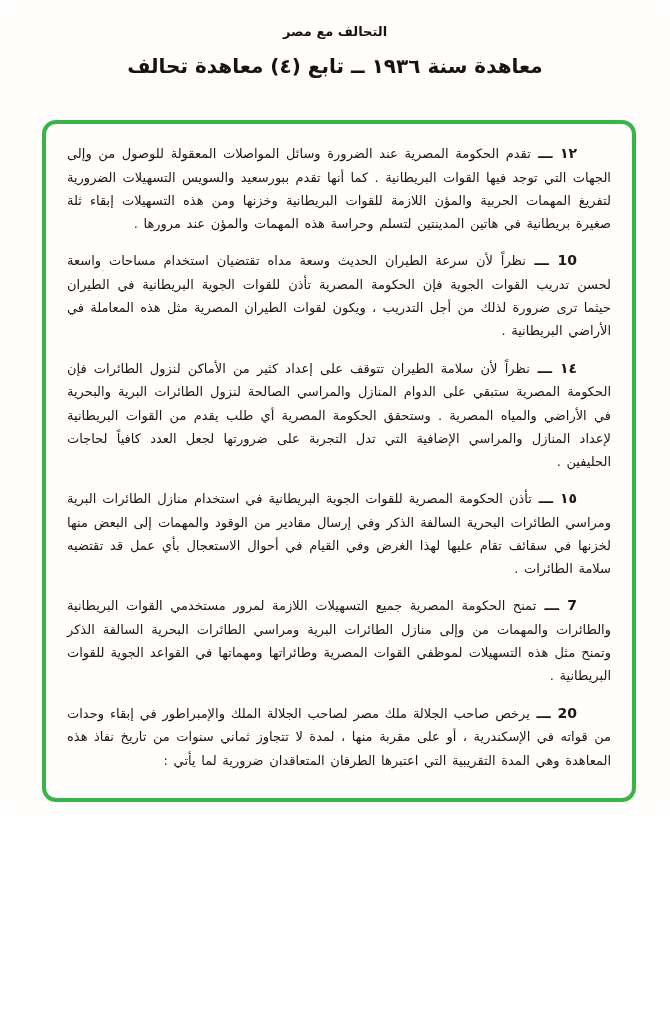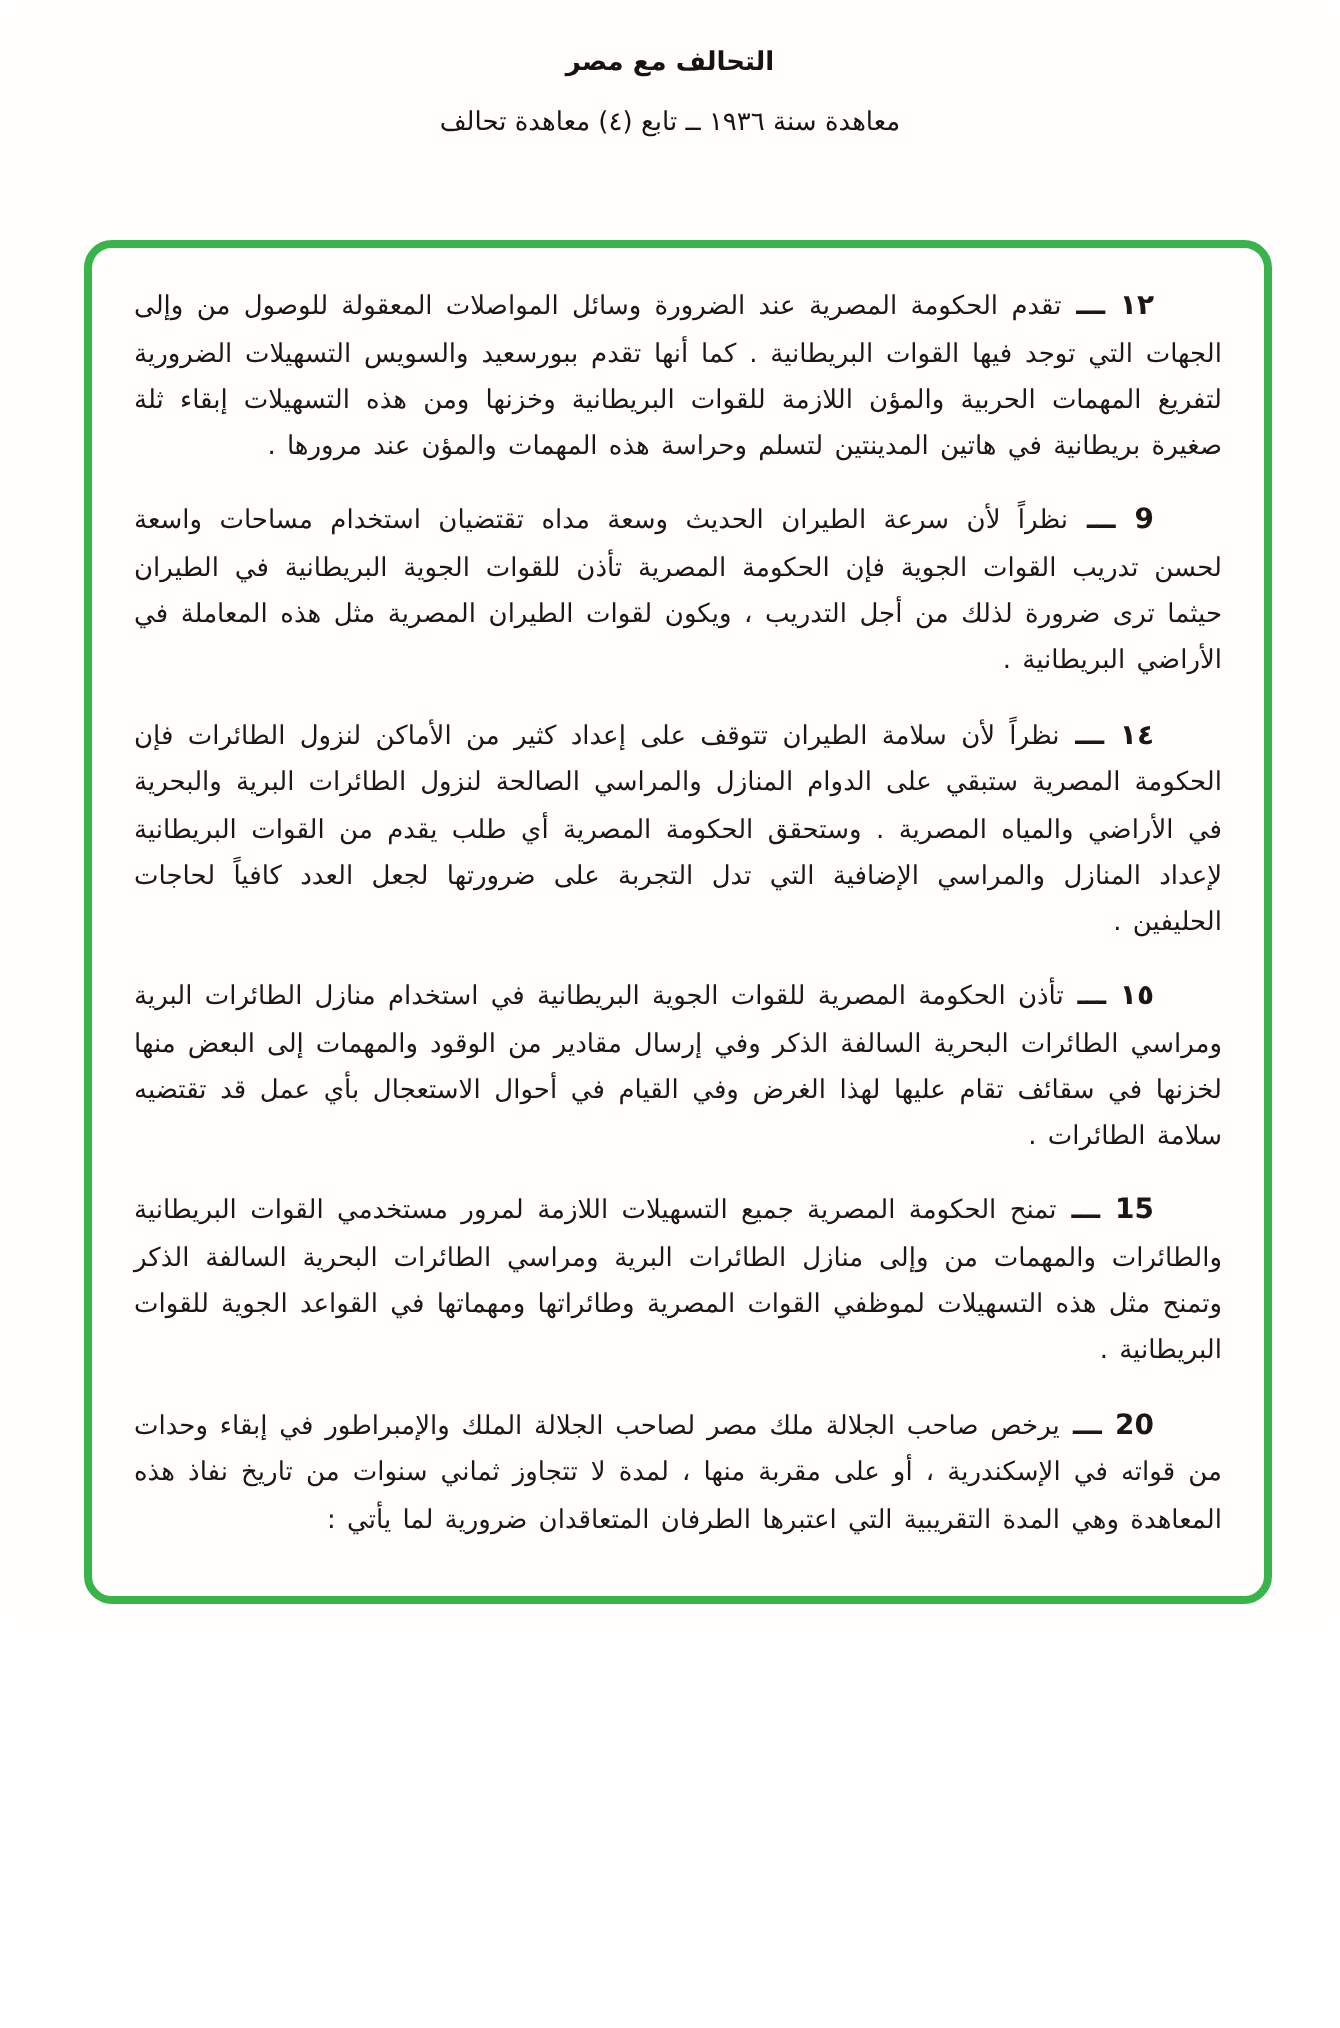--- a/index.html
+++ b/index.html
@@ -17,22 +17,22 @@
     border-radius: 10px;
   }
   .header { text-align: center; padding-top: 24px; }
   .title {
     font-size: 13px;
     font-weight: bold;
     letter-spacing: 0.5px;
     margin-bottom: 15px;
   }
   .subtitle {
-    font-size: 13px;
-    font-weight: normal;
+    font-size: 20px;
+    font-weight: bold;
     margin-bottom: 13px;
   }
   .source {
     font-size: 9.5px;
     font-weight: bold;
     color: #2b2620;
   }
   .frame {
     position: absolute;
     top: 120px;
@@ -69,21 +69,21 @@
 <div class="page">
 
   <div class="header">
     <div class="title">التحالف مع مصر</div>
     <div class="subtitle">معاهدة سنة ١٩٣٦ ــ تابع (٤) معاهدة تحالف</div>
   </div>
 
   <div class="frame" style="border-color: rgb(56, 180, 74); margin-left: 12px;">
     <div>
         <p class="para"><span class="num">١٢ ـــ </span> تقدم الحكومة المصرية عند الضرورة وسائل المواصلات المعقولة للوصول من وإلى الجهات التي توجد فيها القوات البريطانية . كما أنها تقدم ببورسعيد والسويس التسهيلات الضرورية لتفريغ المهمات الحربية والمؤن اللازمة للقوات البريطانية وخزنها ومن هذه التسهيلات إبقاء ثلة صغيرة بريطانية في هاتين المدينتين لتسلم وحراسة هذه المهمات والمؤن عند مرورها .</p>
-        <p class="para"><span class="num">9 ـــ </span> نظراً لأن سرعة الطيران الحديث وسعة مداه تقتضيان استخدام مساحات واسعة لحسن تدريب القوات الجوية فإن الحكومة المصرية تأذن للقوات الجوية البريطانية في الطيران حيثما ترى ضرورة لذلك من أجل التدريب ، ويكون لقوات الطيران المصرية مثل هذه المعاملة في الأراضي البريطانية .</p>
+        <p class="para"><span class="num">10 ـــ </span> نظراً لأن سرعة الطيران الحديث وسعة مداه تقتضيان استخدام مساحات واسعة لحسن تدريب القوات الجوية فإن الحكومة المصرية تأذن للقوات الجوية البريطانية في الطيران حيثما ترى ضرورة لذلك من أجل التدريب ، ويكون لقوات الطيران المصرية مثل هذه المعاملة في الأراضي البريطانية .</p>
         <p class="para"><span class="num">١٤ ـــ </span> نظراً لأن سلامة الطيران تتوقف على إعداد كثير من الأماكن لنزول الطائرات فإن الحكومة المصرية ستبقي على الدوام المنازل والمراسي الصالحة لنزول الطائرات البرية والبحرية في الأراضي والمياه المصرية . وستحقق الحكومة المصرية أي طلب يقدم من القوات البريطانية لإعداد المنازل والمراسي الإضافية التي تدل التجربة على ضرورتها لجعل العدد كافياً لحاجات الحليفين .</p>
         <p class="para"><span class="num">١٥ ـــ </span> تأذن الحكومة المصرية للقوات الجوية البريطانية في استخدام منازل الطائرات البرية ومراسي الطائرات البحرية السالفة الذكر وفي إرسال مقادير من الوقود والمهمات إلى البعض منها لخزنها في سقائف تقام عليها لهذا الغرض وفي القيام في أحوال الاستعجال بأي عمل قد تقتضيه سلامة الطائرات .</p>
-        <p class="para"><span class="num">15 ـــ </span> تمنح الحكومة المصرية جميع التسهيلات اللازمة لمرور مستخدمي القوات البريطانية والطائرات والمهمات من وإلى منازل الطائرات البرية ومراسي الطائرات البحرية السالفة الذكر وتمنح مثل هذه التسهيلات لموظفي القوات المصرية وطائراتها ومهماتها في القواعد الجوية للقوات البريطانية .</p>
+        <p class="para"><span class="num">7 ـــ </span> تمنح الحكومة المصرية جميع التسهيلات اللازمة لمرور مستخدمي القوات البريطانية والطائرات والمهمات من وإلى منازل الطائرات البرية ومراسي الطائرات البحرية السالفة الذكر وتمنح مثل هذه التسهيلات لموظفي القوات المصرية وطائراتها ومهماتها في القواعد الجوية للقوات البريطانية .</p>
         <p class="para"><span class="num">20 ـــ </span> يرخص صاحب الجلالة ملك مصر لصاحب الجلالة الملك والإمبراطور في إبقاء وحدات من قواته في الإسكندرية ، أو على مقربة منها ، لمدة لا تتجاوز ثماني سنوات من تاريخ نفاذ هذه المعاهدة وهي المدة التقريبية التي اعتبرها الطرفان المتعاقدان ضرورية لما يأتي :</p>
       </div>
   </div>
 
 </div>
 
 </body></html>

